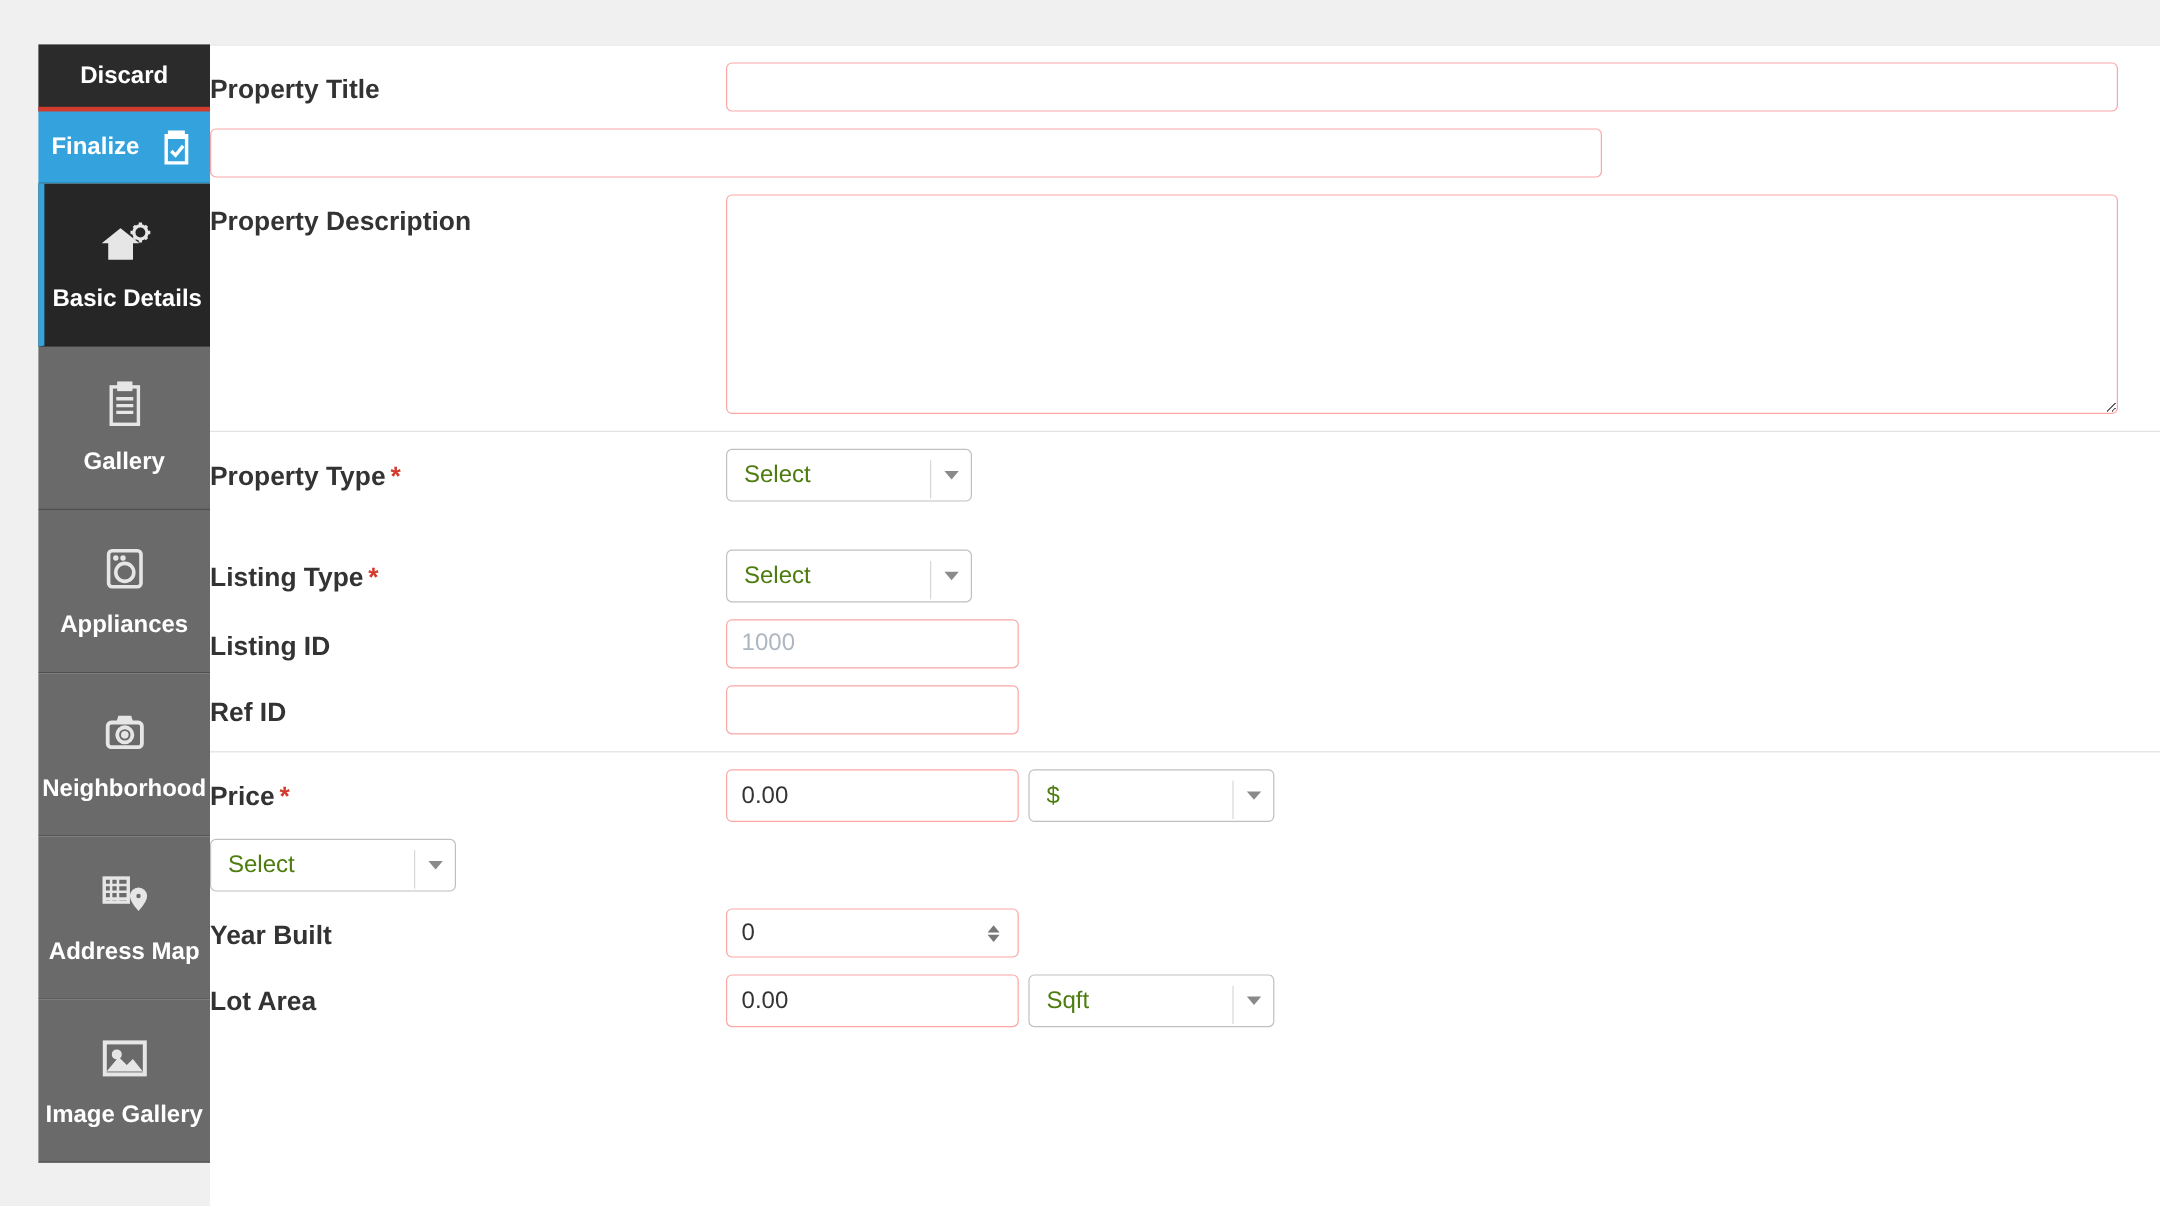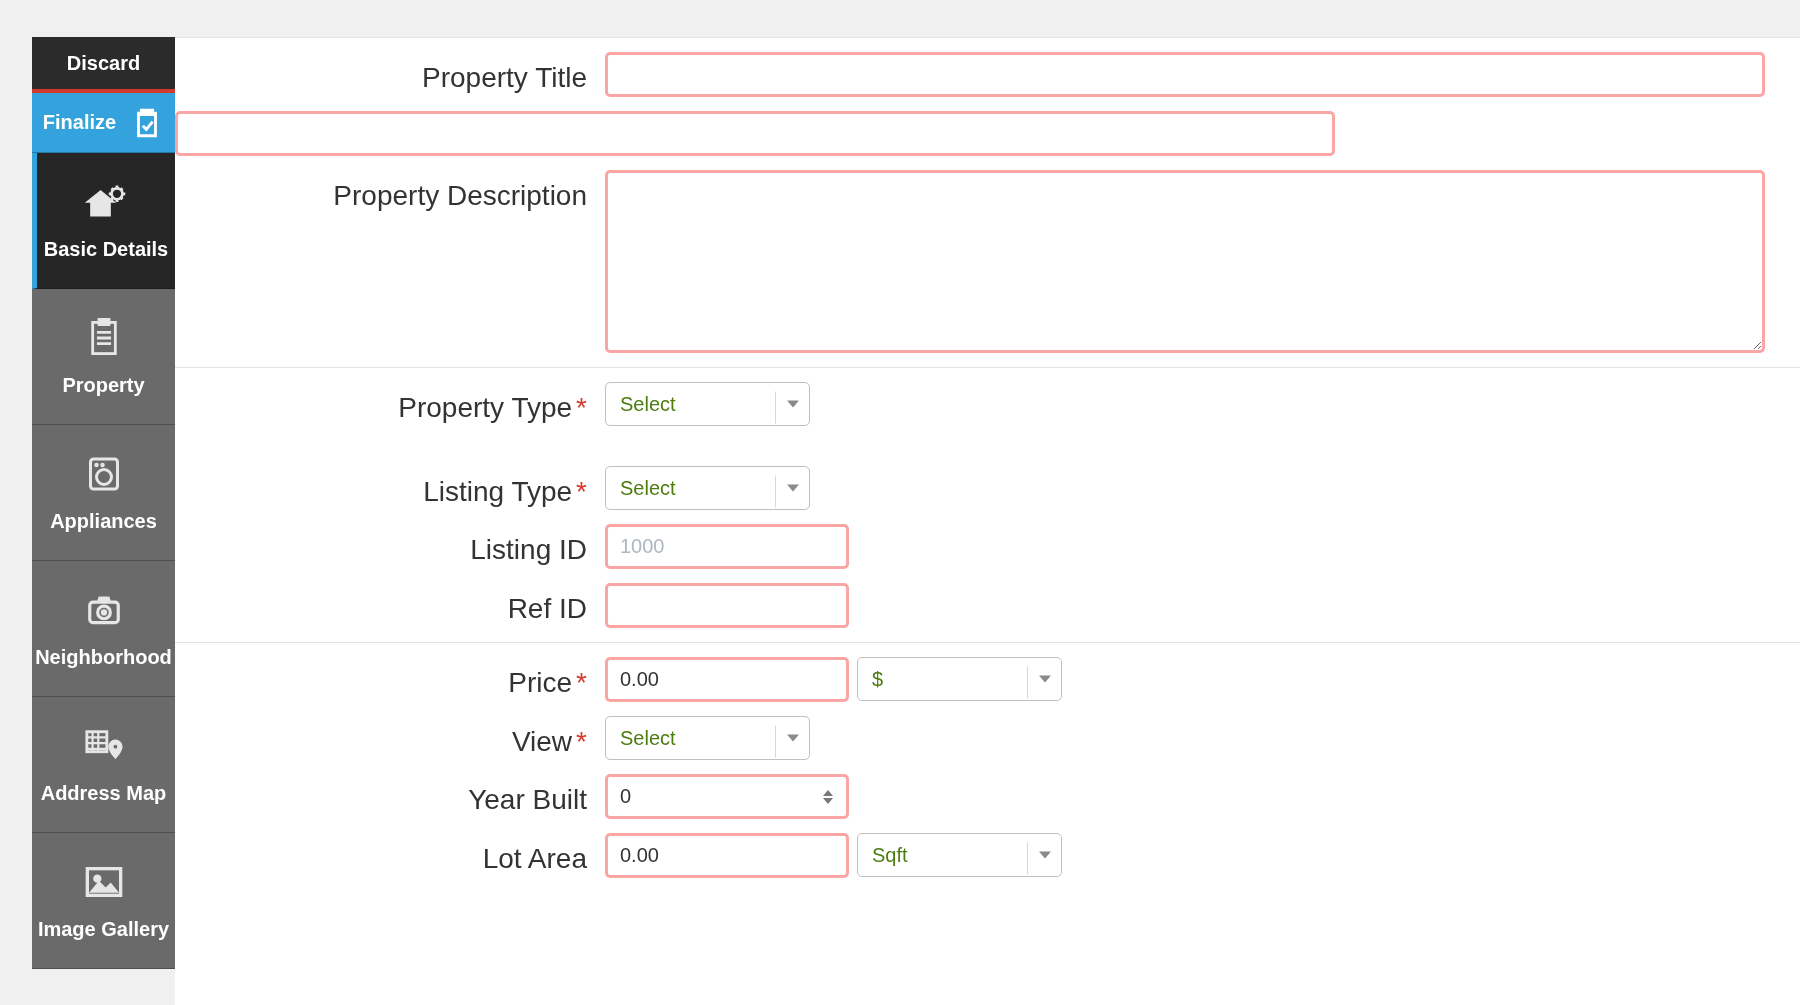--- a/index.html
+++ b/index.html
@@ -72,31 +72,30 @@
 .section { border-bottom: 1px solid #e2e2e2; padding-bottom: 14px; margin-bottom: 14px;}
 .section.last{border-bottom:none;}
 .row {
   display: flex;
   align-items: flex-start;
   margin-bottom: 14px;
   padding-right: 60px;
 }
 .label-col {
   flex: 0 0 430px;
-  text-align: right;
   padding-right: 18px;
-  font-size: 28px;
+  font-size: 22px;
   color: #333;
   padding-top: 10px;
-  font-weight: 400;
+  font-weight: 700;
 }
 .req { color: #d43b2e; margin-left:4px;}
 .field-col { flex: 1; display:flex; gap:8px; }
 input[type=text], input[type=number], textarea {
-  border: 3px solid #fca5a5;
+  border: 1px solid #fca5a5;
   border-radius: 5px;
   font-size: 20px;
   padding: 8px 12px;
   color:#333;
   font-family: inherit;
 }
 input::placeholder{ color:#aeb6bf; }
 .w-full { width: 1160px; }
 .w-med { width: 244px; }
 textarea.w-full{ height:183px; resize: both;}
@@ -163,21 +162,21 @@
     </div>
 
     <div class="sidebar-item nav">
       <span class="nav-icon">
         <svg viewBox="0 0 24 28" width="34" height="40">
             <rect x="4" y="3" width="16" height="22" fill="none" stroke="#e6e6e6" stroke-width="2"></rect>
             <rect x="8" y="0" width="8" height="5" fill="#e6e6e6"></rect>
             <path stroke="#e6e6e6" stroke-width="2" d="M7 10h10M7 14h10M7 18h10"></path>
           </svg>
       </span>
-      <span>Property</span>
+      <span>Gallery</span>
     </div>
 
     <div class="sidebar-item nav">
       <span class="nav-icon">
         <svg viewBox="0 0 24 24" width="36" height="36">
             <rect x="3" y="2" width="18" height="20" rx="2" fill="none" stroke="#e6e6e6" stroke-width="2"></rect>
             <circle cx="12" cy="14" r="5" fill="none" stroke="#e6e6e6" stroke-width="2"></circle>
             <circle cx="7" cy="6" r="1" fill="#e6e6e6"></circle>
             <circle cx="11" cy="6" r="1" fill="#e6e6e6"></circle>
           </svg>
@@ -288,23 +287,20 @@
         </div>
         <div class="field-col">
           <input type="text" class="w-med" value="0.00" style="">
           <div class="select w-select">
             <span>$</span>
             <span class="tri"></span>
           </div>
         </div>
       </div>
       <div class="row">
-        <div class="label-col">
-          <span>View</span><span class="req">*</span>
-        </div>
         <div class="field-col">
           <div class="select w-select">
             <span>Select</span>
             <span class="tri"></span>
           </div>
         </div>
       </div>
       <div class="row">
         <div class="label-col">Year Built</div>
         <div class="field-col num-spin">

